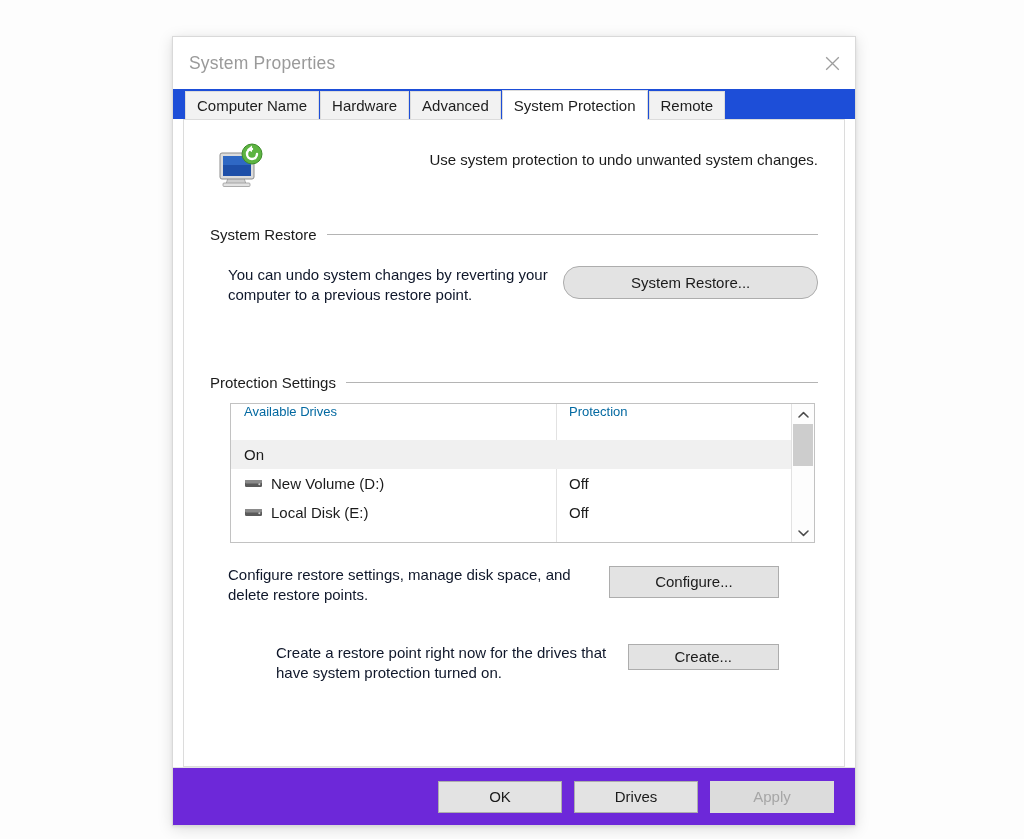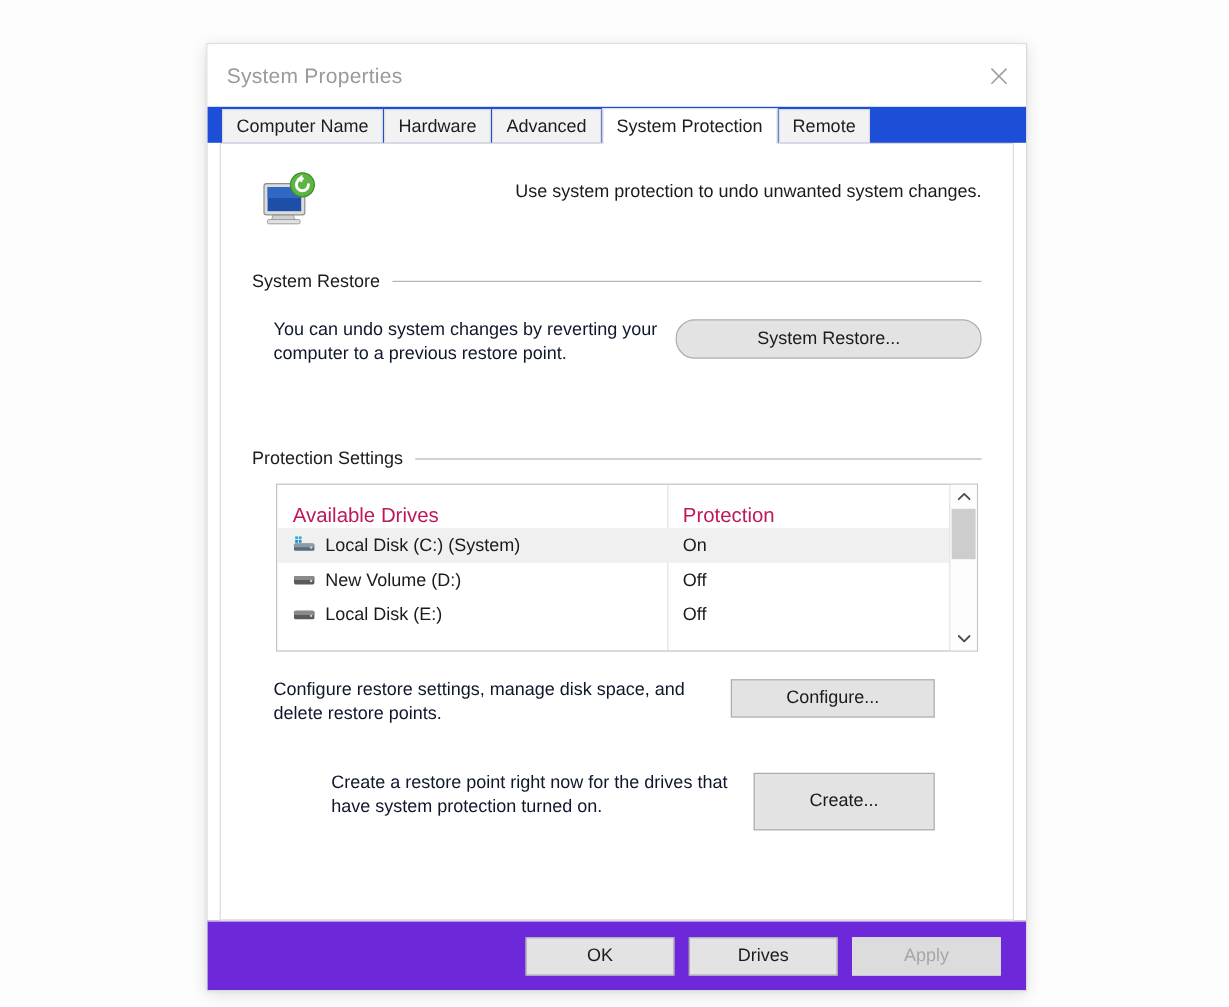--- a/index.html
+++ b/index.html
@@ -196,23 +196,23 @@
     position: absolute;
     left: 325px;
     top: 0;
     bottom: 0;
     width: 1px;
     background: #e2e2e2;
   }
   #drives-header {
     display: flex;
     height: 36px;
-    align-items: flex-end;
-    font-size: 17px;
-    color: #be185d;
+    align-items: flex-start;
+    font-size: 13px;
+    color: #0369a1;
     position: relative;
     z-index: 2;
   }
   #drives-header .h-drives { width: 325px; padding-left: 13px; box-sizing: border-box; }
   #drives-header .h-prot { padding-left: 13px; }
 
   .drive-row {
     display: flex;
     align-items: center;
     height: 29px;
@@ -351,34 +351,20 @@
     <div id="drives-box">
       <div id="drives-main">
         <div id="col-sep"></div>
 
         <div id="drives-header">
           <span class="h-drives">Available Drives</span>
           <span class="h-prot">Protection</span>
         </div>
 
         <div class="drive-row selected">
-          <span class="d-name">
-            <span>
-              <svg class="drive-icon" viewBox="0 0 20 16">
-                <rect x="1" y="7" width="17" height="6" rx="1.3" fill="#5c6b78"></rect>
-                <rect x="1" y="7" width="17" height="3" rx="1.3" fill="#8c9aa6"></rect>
-                <circle cx="15.3" cy="10.3" r="1" fill="#cfd7dd"></circle>
-                <rect x="2" y="1" width="2.3" height="2.3" fill="#29abe2"></rect>
-                <rect x="5" y="1" width="2.3" height="2.3" fill="#29abe2"></rect>
-                <rect x="2" y="4" width="2.3" height="2.3" fill="#1b8fc4"></rect>
-                <rect x="5" y="4" width="2.3" height="2.3" fill="#1b8fc4"></rect>
-              </svg>
-            </span>
-            <span>Local Disk (C:) (System)</span>
-          </span>
           <span class="d-prot">On</span>
         </div>
 
         <div class="drive-row">
           <span class="d-name">
             <span>
               <svg class="drive-icon" viewBox="0 0 20 16">
                 <rect x="1" y="5" width="17" height="7" rx="1.3" fill="#5a5a5a"></rect>
                 <rect x="1" y="5" width="17" height="3.4" rx="1.3" fill="#8a8a8a"></rect>
                 <circle cx="15.3" cy="9.2" r="1" fill="#d2d2d2"></circle>
@@ -425,21 +411,21 @@
       </div>
     </div>
 
     <div class="row" style="margin-top:22px;">
       <div class="desc" style="width:385px;">Configure restore settings, manage disk space, and delete restore points.</div>
       <button class="winbtn" style="width:172px;height:32px;margin-top:1px;margin-right:39px;">Configure...</button>
     </div>
 
     <div class="row" style="margin-top:37px;">
       <div class="desc" style="width:400px;margin-left:48px;">Create a restore point right now for the drives that have system protection turned on.</div>
-      <button class="winbtn" style="width:172px;height:48px;margin-top:1px;margin-right:39px;">Create...</button>
+      <button class="winbtn" style="width:172px;height:26px;margin-top:1px;margin-right:39px;">Create...</button>
     </div>
 
   </div>
 
   <div id="footer">
     <button class="winbtn">OK</button>
     <button class="winbtn">Drives</button>
     <button class="winbtn" id="apply-btn" disabled="">Apply</button>
   </div>
 

